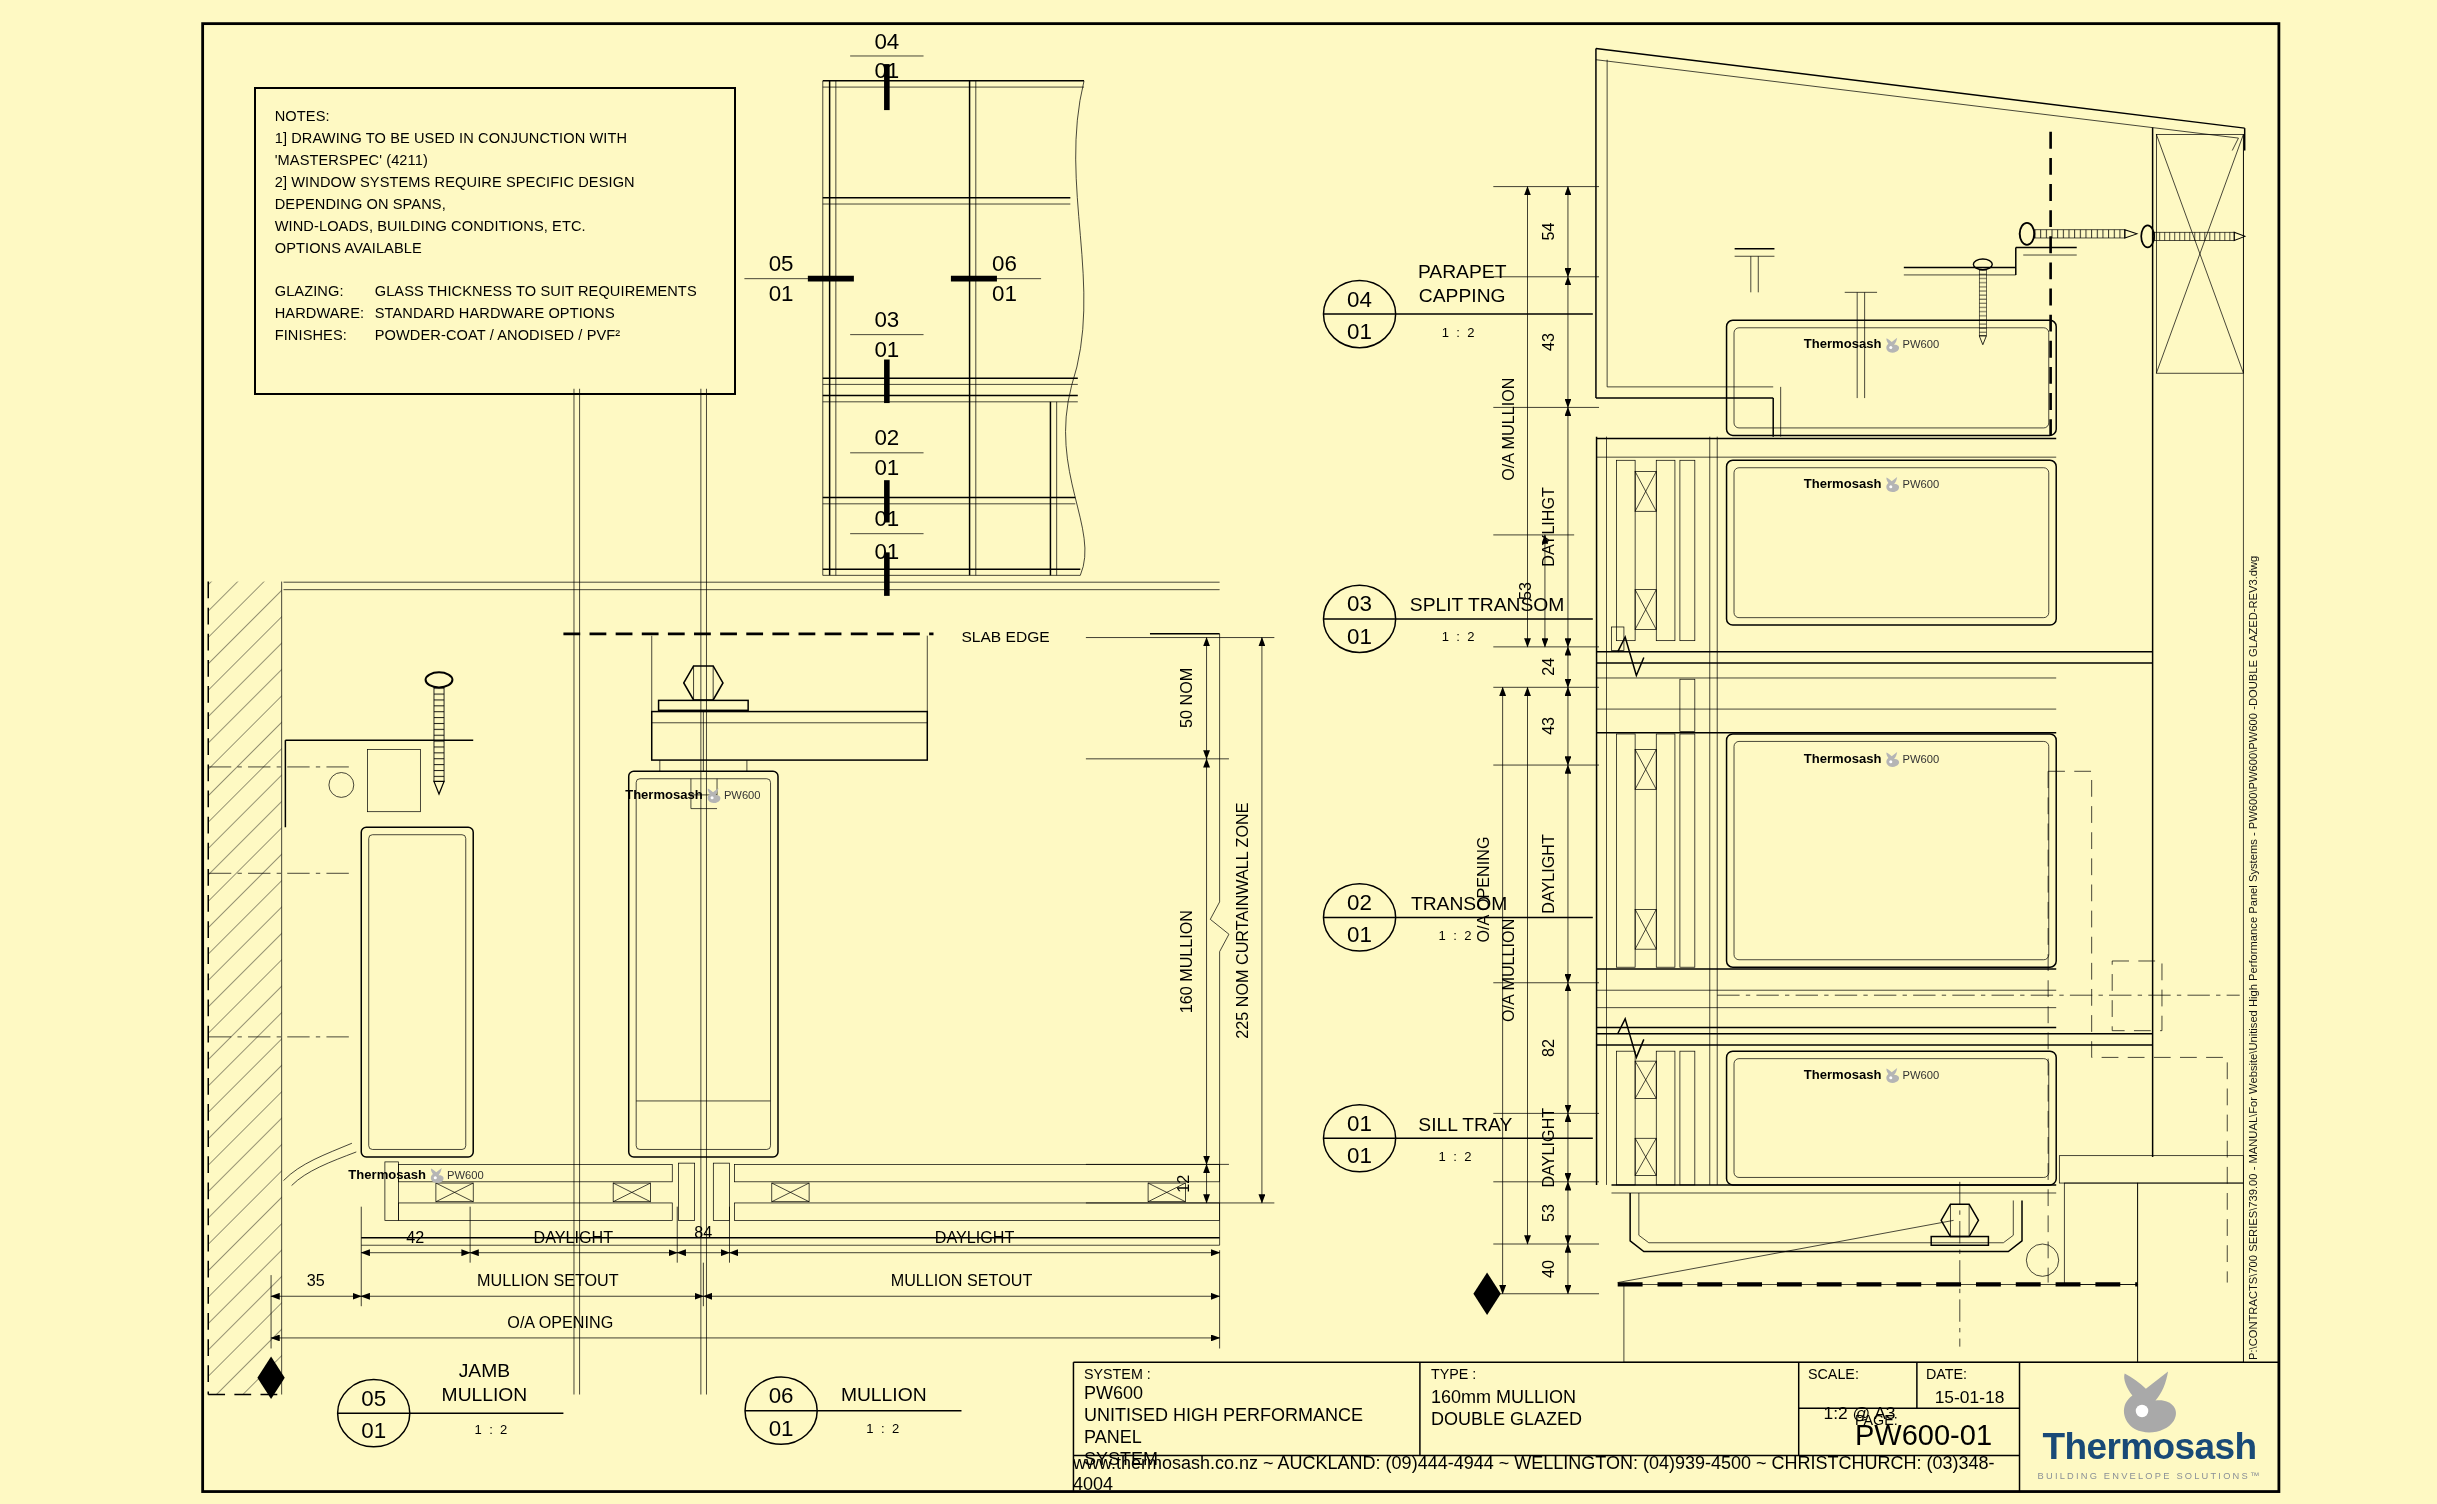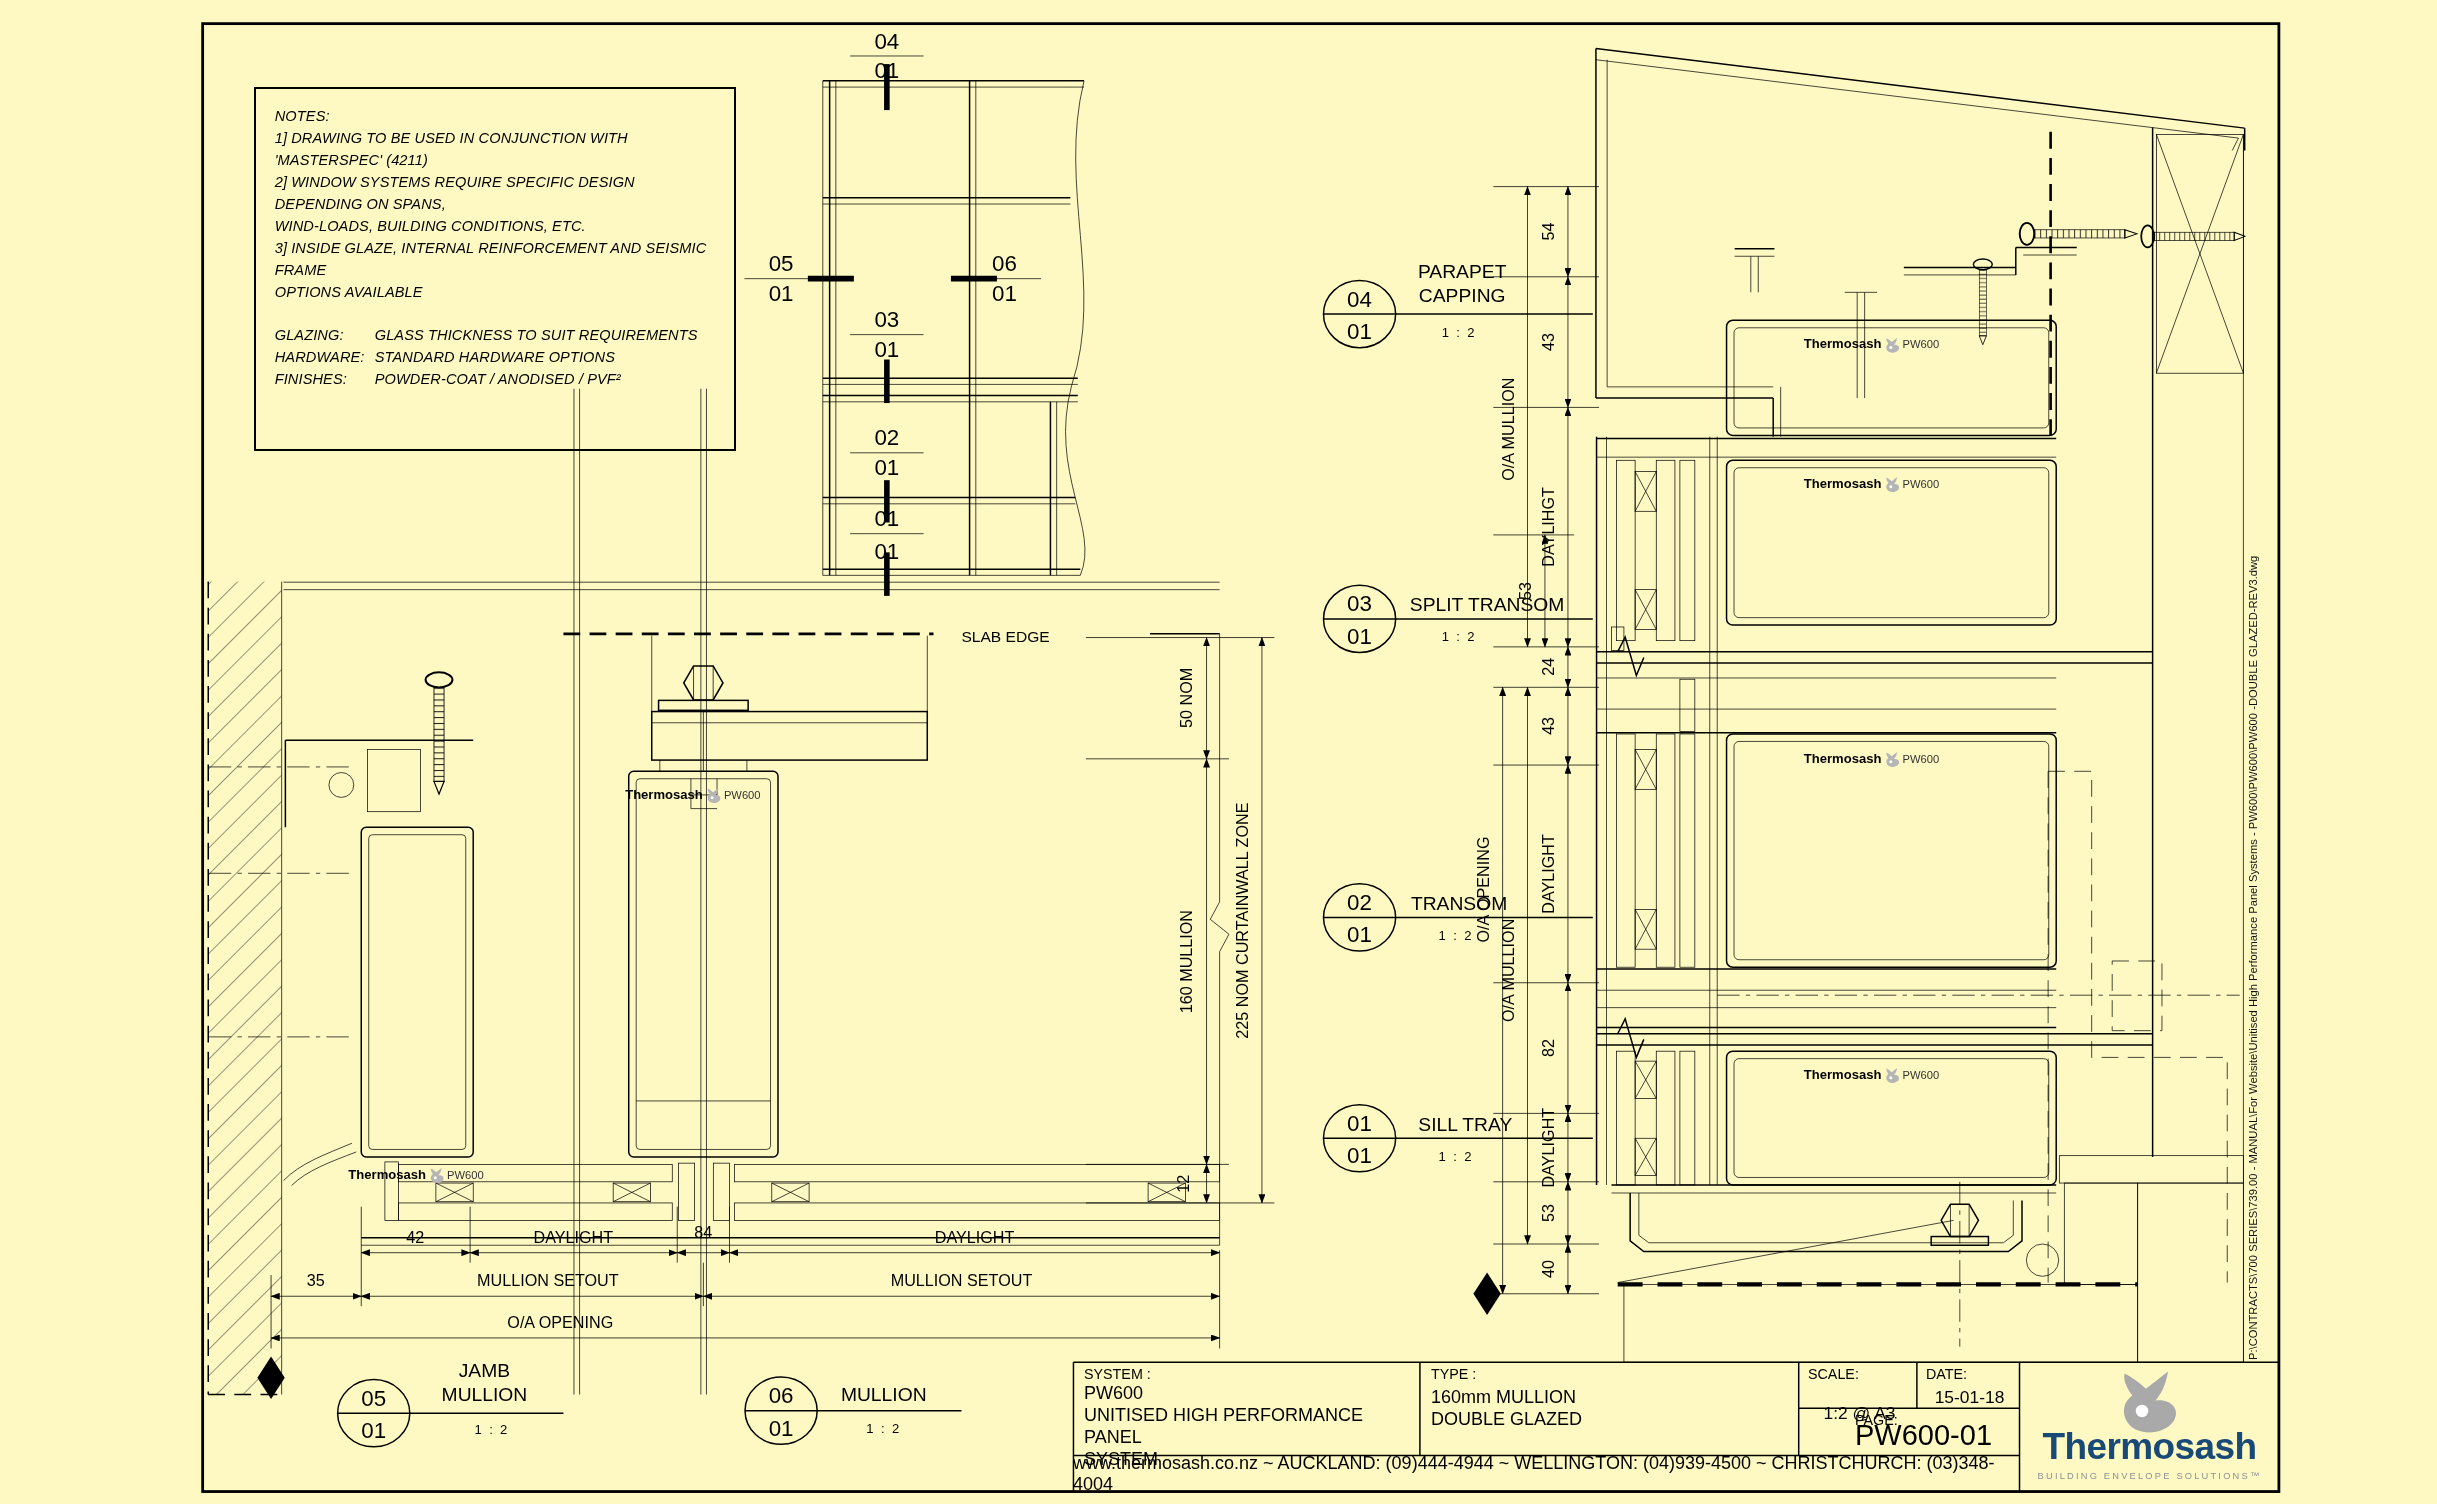--- a/index.html
+++ b/index.html
@@ -17,22 +17,22 @@
   .dim{stroke:#000;stroke-width:1.2;fill:none;}
   .a{font-size:26px;}
   .bubnum{font-size:36px;text-anchor:middle;}
   .ttlc{font-size:31px;text-anchor:middle;}
   .sc{font-size:21px;text-anchor:middle;letter-spacing:3px;}
   .rot{text-anchor:middle;}
   .ml1{font-size:21px;font-weight:bold;text-anchor:end;}
   .ml2{font-size:18px;fill:#333;}
   .slab{font-size:25px;}
   
-  #notes{position:absolute;left:254px;top:87px;width:482px;height:364px;border:2.2px solid #000;
-         box-sizing:border-box;padding:16px 18.7px;font-size:14.6px;line-height:22px;letter-spacing:0.1px;font-style:italic;}
+  #notes{position:absolute;left:254px;top:87px;width:482px;height:308px;border:2.2px solid #000;
+         box-sizing:border-box;padding:16px 18.7px;font-size:14.6px;line-height:22px;letter-spacing:0.1px;}
   #notes .sp{height:20.5px;}
   .nrow{display:flex;}
   .nrow .nl{width:100px;flex:none;}
   
   .tb{position:absolute;box-sizing:border-box;}
   .lbl{font-size:14.3px;}
   .big{font-size:18px;line-height:22px;}
   #pagecell .pg{font-size:29px;font-weight:500;margin-top:1.2px;}
   #footerbar{position:absolute;left:1073px;top:1456px;width:946px;height:36px;
              display:flex;align-items:center;justify-content:center;font-size:18px;}
@@ -558,21 +558,20 @@
 </g>
 
 <use href="#bird" transform="translate(3398,2205) scale(1.55)" fill="#a9a9a9"></use>
 </svg>
 
 <div id="notes">
   <div>NOTES:</div>
   <div>1] DRAWING TO BE USED IN CONJUNCTION WITH 'MASTERSPEC' (4211)</div>
   <div actable="false">2] WINDOW SYSTEMS REQUIRE SPECIFIC DESIGN DEPENDING ON SPANS,</div>
   <div>WIND-LOADS, BUILDING CONDITIONS, ETC.</div>
-  <div>3] INSIDE GLAZE, INTERNAL REINFORCEMENT AND SEISMIC FRAME</div>
   <div>OPTIONS AVAILABLE</div>
   <div class="sp"></div>
   <div class="nrow">
     <span class="nl">GLAZING:</span>
     <span>GLASS THICKNESS TO SUIT REQUIREMENTS</span>
   </div>
   <div class="nrow">
     <span class="nl">HARDWARE:</span>
     <span>STANDARD HARDWARE OPTIONS</span>
   </div>

